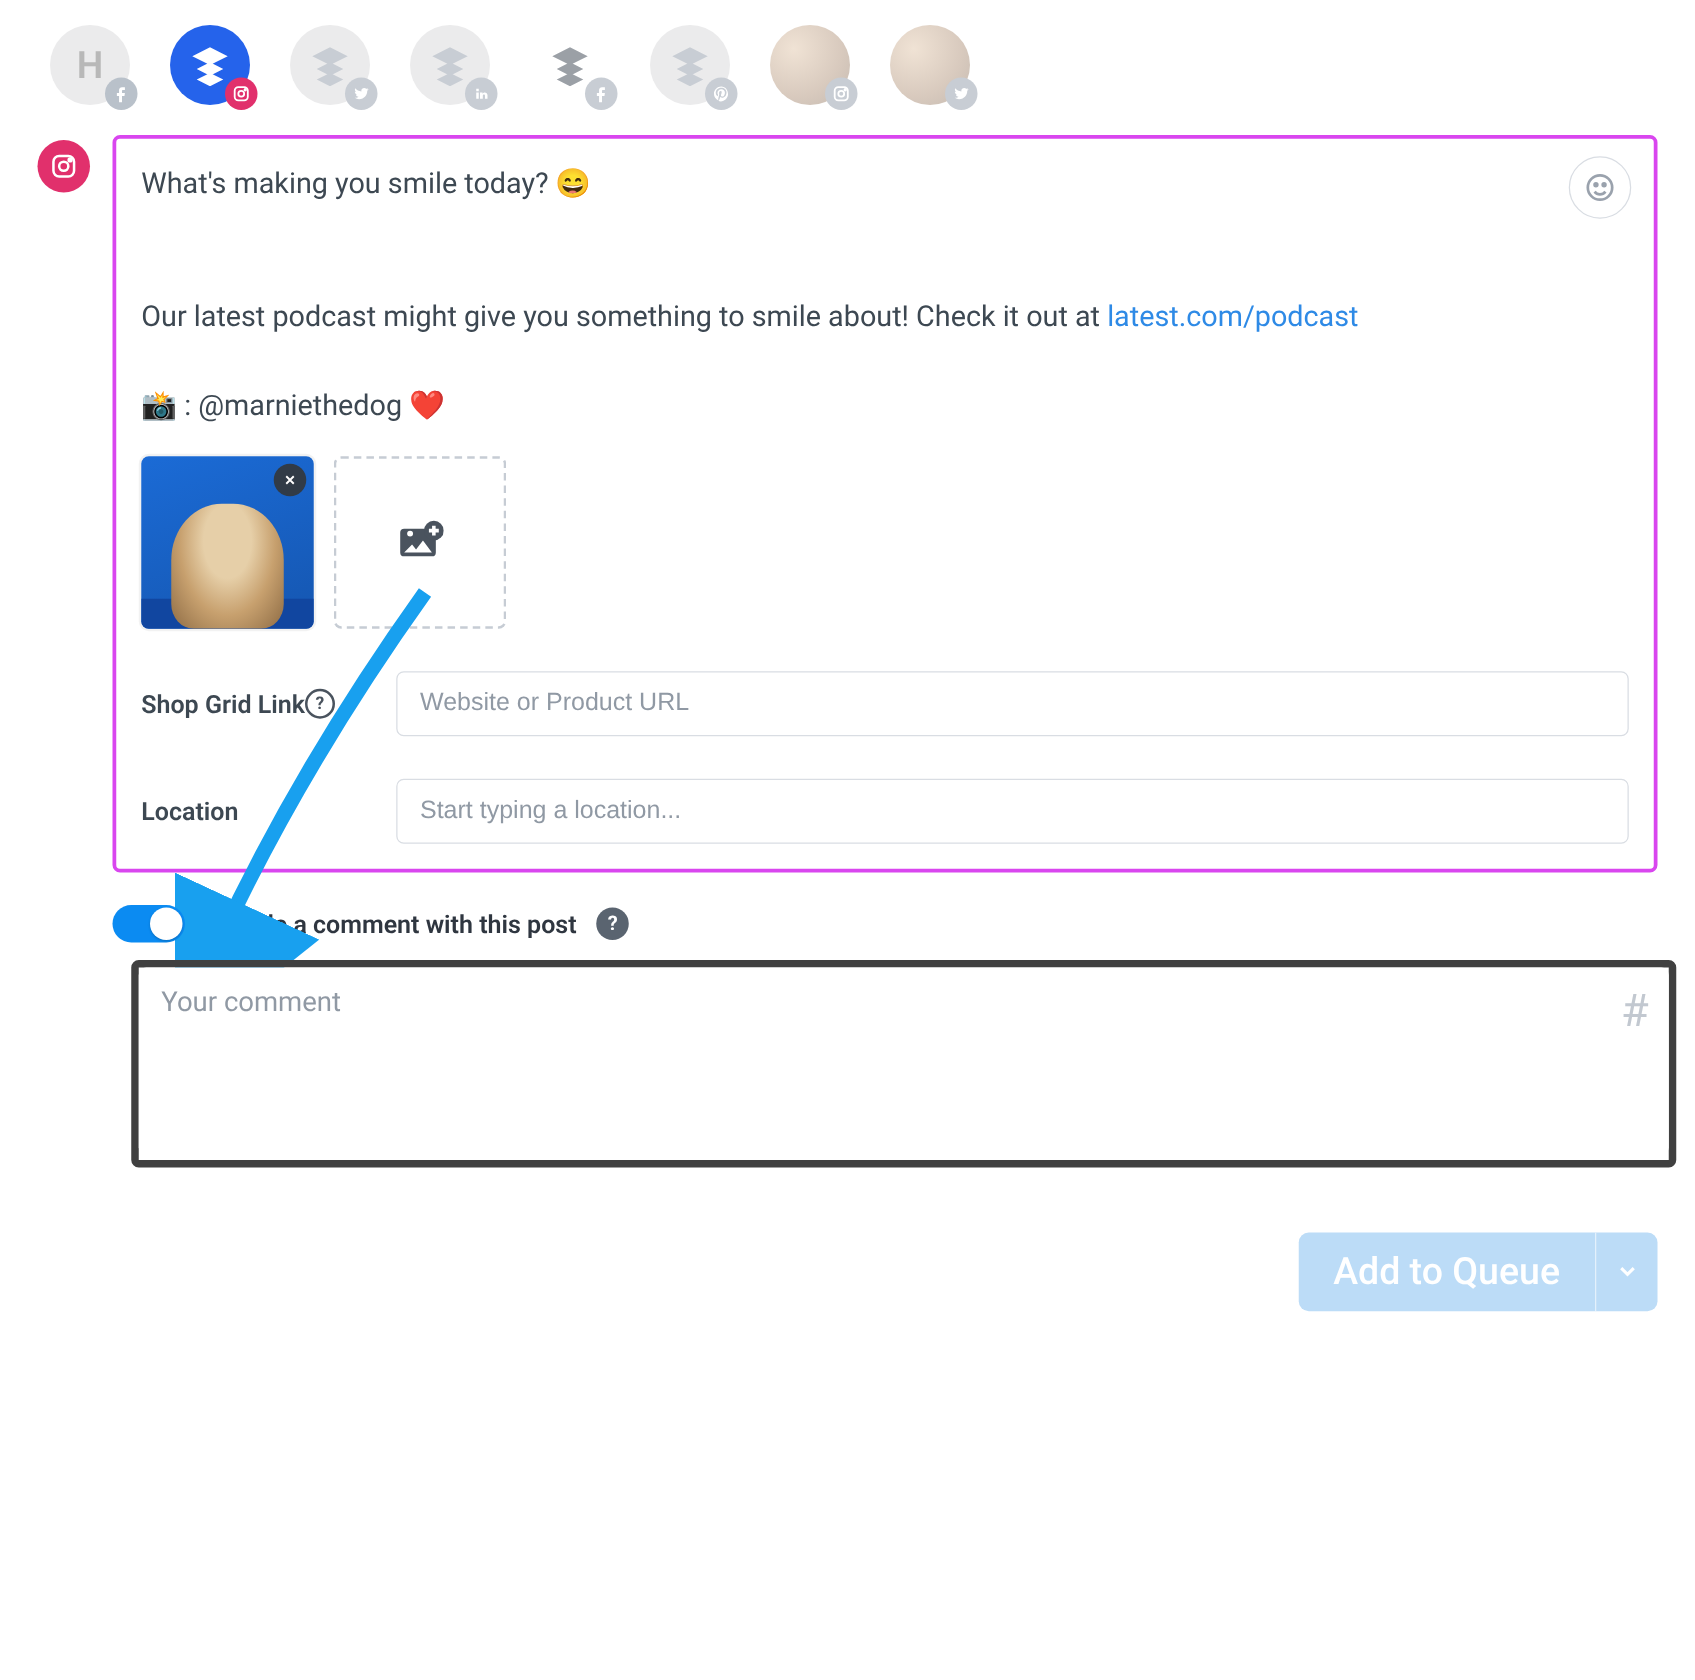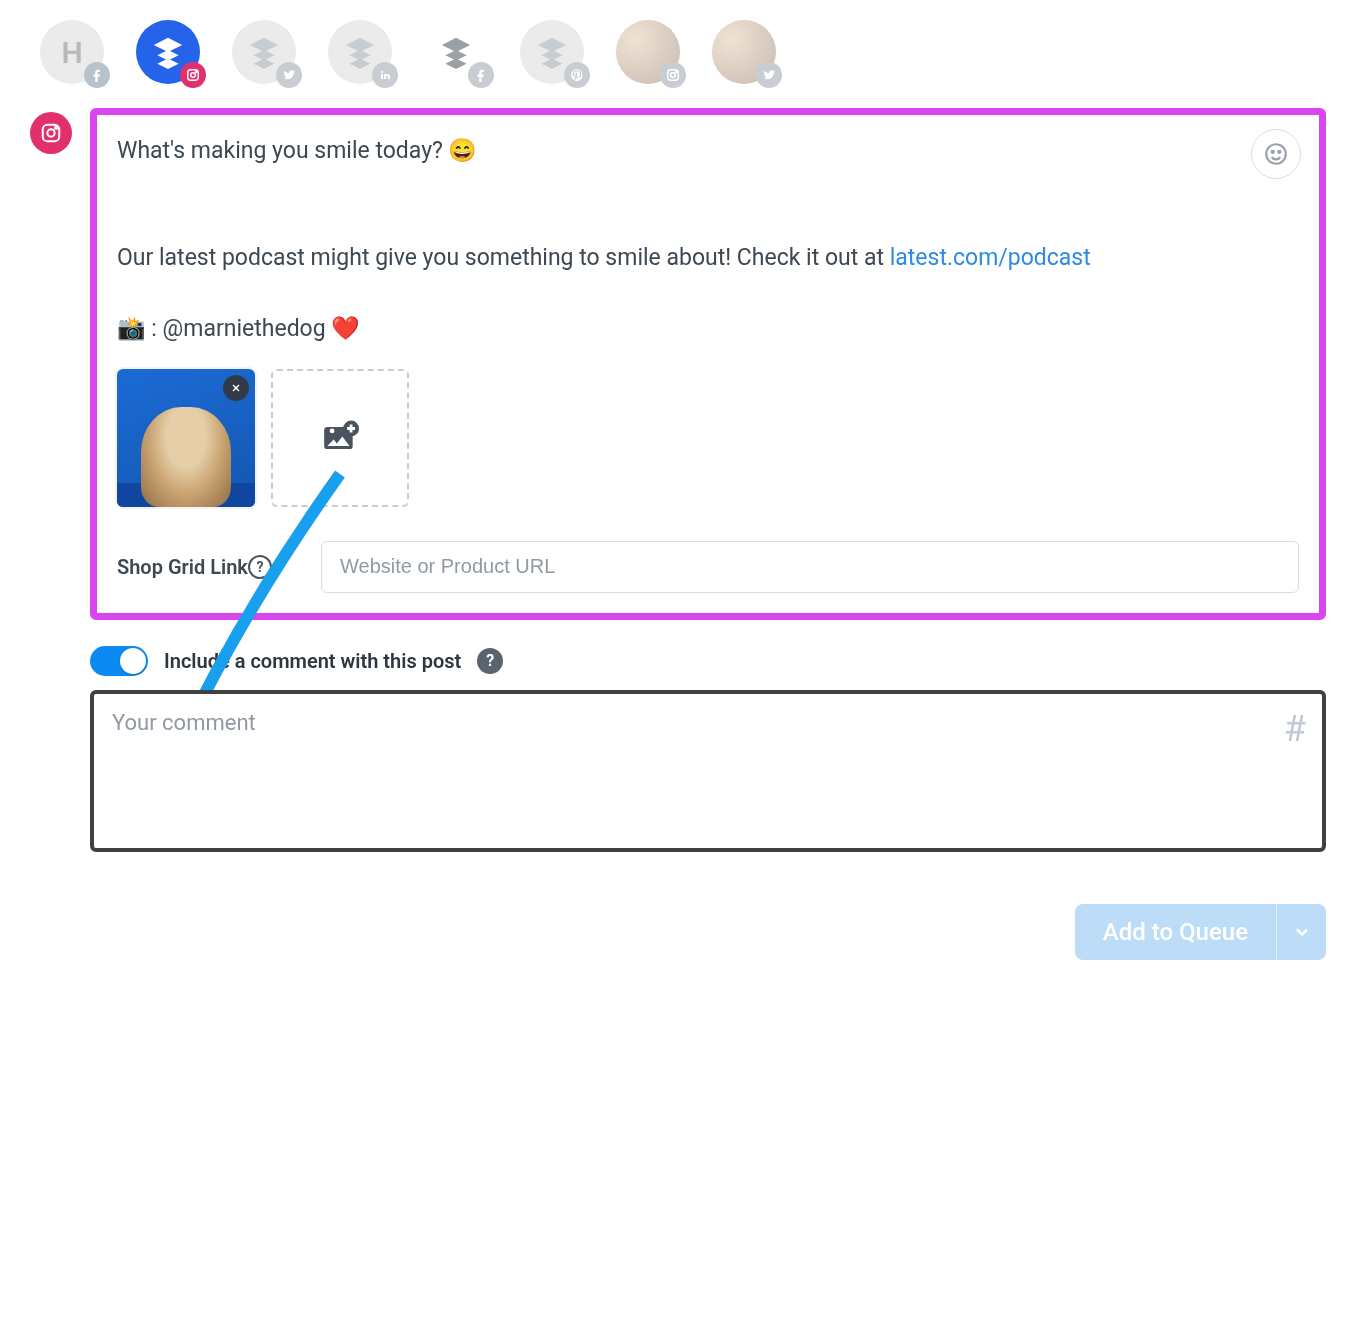--- a/index.html
+++ b/index.html
@@ -57,21 +57,21 @@
   }
   .side-icon {
     width:42px; height:42px; border-radius:50%;
     background:#e1306c;
     display:flex;align-items:center;justify-content:center;
     flex:0 0 42px;
     margin-top:4px;
   }
   .composer {
     flex:1;
-    border:7px solid #d946ef;
+    border:3px solid #d946ef;
     border-radius:6px;
     padding:18px 20px 20px;
     position:relative;
   }
   .composer-text {
     font-size:23px;
     line-height:1.55;
     color:#3d4852;
   }
   .composer-text a { color:#2e8ae6; text-decoration:none; }
@@ -152,39 +152,39 @@
   .toggle-knob {
     width:26px;height:26px;border-radius:50%;background:#fff;position:absolute;top:2px;right:2px;
     box-shadow:0 1px 2px rgba(0,0,0,0.2);
   }
   .toggle-label { font-size:20px;font-weight:600;color:#2f3640; }
   .help-solid {
     width:26px;height:26px;border-radius:50%;background:#5a6470;color:#fff;
     display:flex;align-items:center;justify-content:center;font-size:16px;font-weight:700;
   }
   .comment-box {
-    margin-top:14px;margin-left:60px;
-    border:4px solid #404040;border-radius:6px;
+    margin-top:14px;margin-left:75px;
+    border:6px solid #404040;border-radius:6px;
     width:calc(100% - 60px);
     min-height:150px;position:relative;
   }
   .comment-input {
     width:100%;height:150px;border:none;outline:none;resize:none;
     padding:16px 60px 16px 18px;font-size:22px;font-family:inherit;color:#444;border-radius:6px;
   }
   .comment-input::placeholder { color:#9099a4; }
   .hashtag-btn {
     position:absolute;top:14px;right:16px;font-size:36px;color:#c2c8d0;font-weight:400;cursor:pointer;
   }
   .footer {
     display:flex;justify-content:flex-end;margin-top:52px;padding-right:0;
   }
   .queue-btn {
     display:flex;align-items:stretch;border-radius:8px;overflow:hidden;
-    background:#bcdcf7;color:#fff;font-size:24px;font-weight:500;
+    background:#bcdcf7;color:#fff;font-size:30px;font-weight:500;
   }
   .queue-main { padding:14px 28px;display:flex;align-items:center; }
   .queue-chev { width:50px;display:flex;align-items:center;justify-content:center;border-left:1px solid rgba(255,255,255,0.6); }
   .arrow-annotation {
     position:absolute;
     pointer-events:none;
   }
 </style>
 </head>
 <body>
@@ -333,20 +333,26 @@
     </div>
 
     <div class="field-row">
       <div class="field-label">
         <span>Shop Grid Link</span>
         <span class="help-ring">?</span>
       </div>
       <input class="field-input" placeholder="Website or Product URL" style="">
     </div>
 
+    <div class="field-row">
+      <div class="field-label">
+        <span>Location</span>
+      </div>
+      <input class="field-input" placeholder="Start typing a location..." style="">
+    </div>
   </div>
 
   <svg class="arrow-annotation" style="left:110px;top:356px;" width="230" height="320" viewBox="0 0 230 320">
     <defs>
       <marker id="ah" markerWidth="12" markerHeight="12" refX="3" refY="6" orient="auto">
         <path d="M0 0 L12 6 L0 12 z" fill="#18a0ef"></path>
       </marker>
     </defs>
     <path d="M200 10 Q 100 150 35 290" stroke="#18a0ef" stroke-width="12" fill="none" marker-end="url(#ah)"></path>
   </svg>

